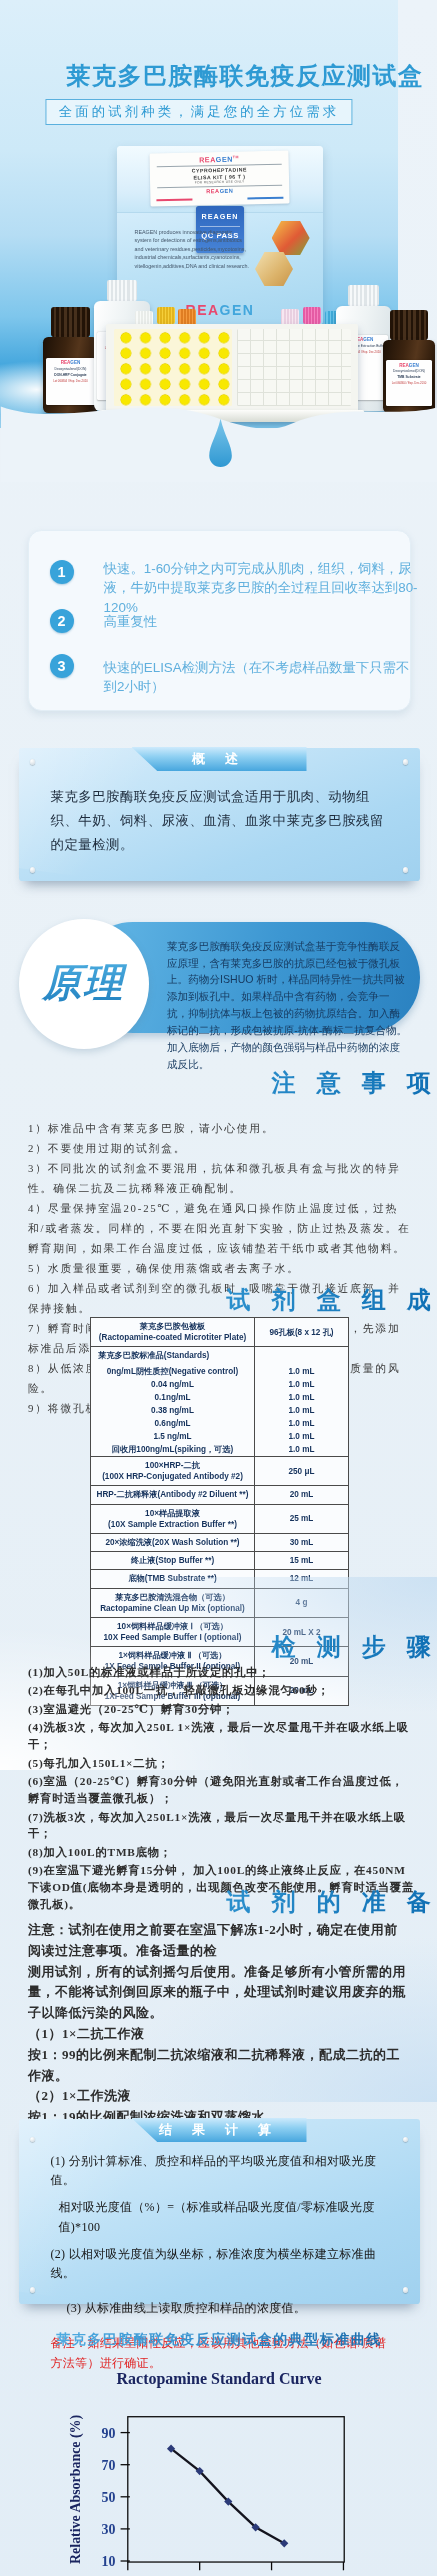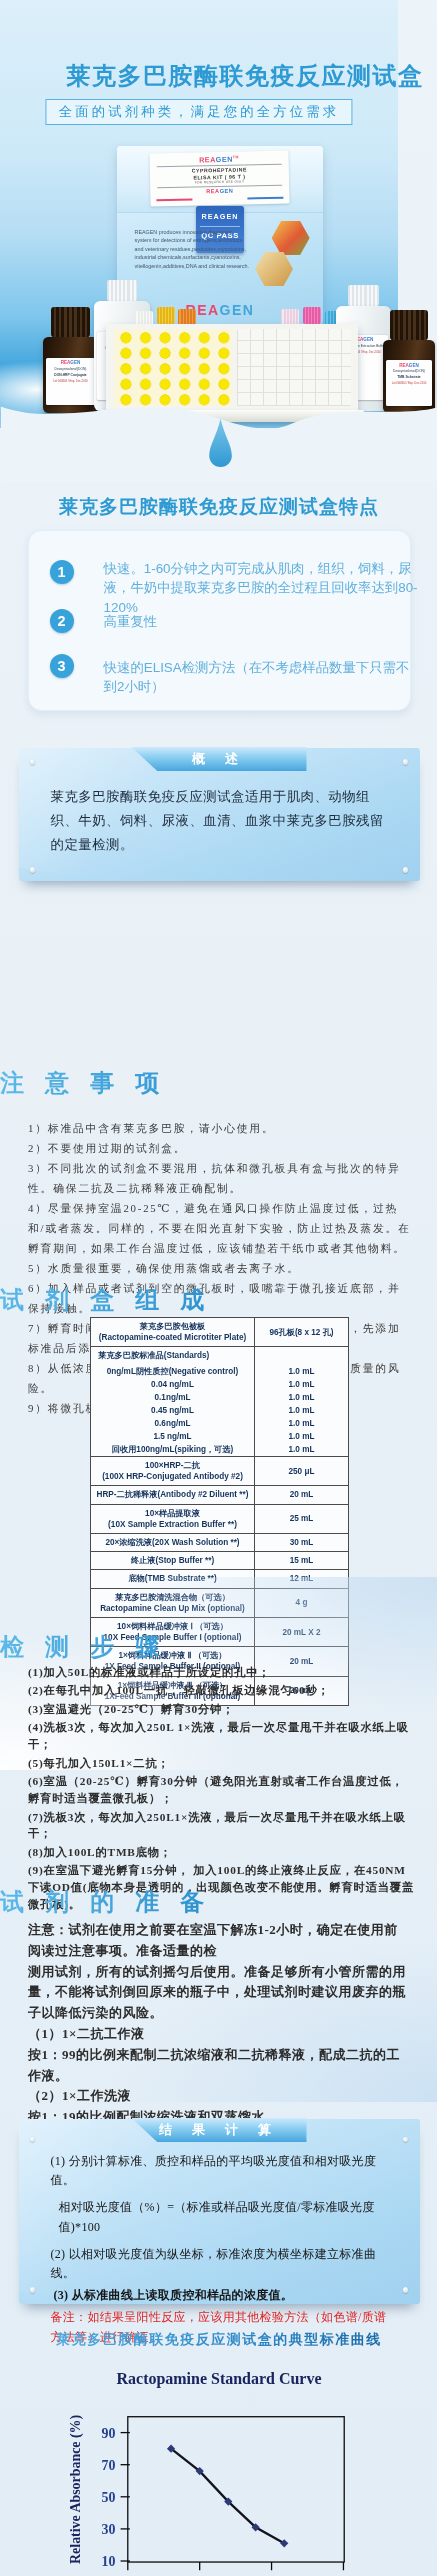--- a/index.html
+++ b/index.html
@@ -74,21 +74,21 @@
         background-image:radial-gradient(circle at 50% 50%,#f8e800 0 4.6px,#e3cf00 5.2px,rgba(0,0,0,0) 5.7px);
         background-size:19.6px 15.5px;background-position:2.1px 1px;border-radius:1.5px;}
   .wells-w{position:absolute;left:131px;top:5.2px;width:114px;height:77px;background:#f7f8f3;border-radius:1.5px;
         background-image:repeating-linear-gradient(90deg,#dfe2da 0 1px,rgba(0,0,0,0) 1px 13px),
                          repeating-linear-gradient(0deg,#dfe2da 0 1px,rgba(0,0,0,0) 1px 13px);}
   .plate-lip{position:absolute;left:101px;top:267px;width:263px;height:12.4px;border-radius:1.5px;
         background:linear-gradient(180deg,#fdfdfb,#d7dbd3);box-shadow:0 3.1px 5.2px rgba(60,90,120,.3);}
   
   .wave-svg{position:absolute;top:387px;left:0;}
   
-  .sec-h{position:absolute;width:100%;text-align:left;font-weight:800;font-size:24px;letter-spacing:7.2px;
+  .sec-h{position:absolute;width:100%;text-align:right;font-weight:800;font-size:24px;letter-spacing:7.2px;
         background:linear-gradient(90deg,#5cb9e9 0%,#2f94d0 45%,#0f6fb4 100%);
         -webkit-background-clip:text;background-clip:text;color:transparent;}
   .feat-h{position:absolute;top:494px;width:100%;text-align:center;font-size:19px;font-weight:800;
         letter-spacing:1px;color:#2e9ad2;}
   
   .feat-card{position:absolute;top:530px;left:28px;width:381px;height:179px;background:#f4f9fd;
         border:0.5px solid #e3eef6;border-radius:13.4px;box-shadow:0 3.1px 7.2px rgba(130,160,185,.18);}
   .feat-item{position:absolute;left:20.6px;}
   .feat-num{width:24px;height:24px;border-radius:50%;background:#38a3da;color:#fff;text-align:center;
         line-height:24px;font-size:14.4px;font-weight:700;box-shadow:0 1px 2.1px rgba(40,120,170,.35);}
@@ -291,21 +291,20 @@
     <path d="M0,38 C120,82 270,8 415,58 C470,77 520,92 565,72 C665,28 765,62 850,40 L850,185 L0,185 Z" fill="#ecf3f9"></path>
     <path d="M428,62 C420,96 406,114 406,134 a22,22 0 0 0 44,0 C450,114 436,96 428,62 Z" fill="url(#dropg)"></path>
     <defs>
       <linearGradient id="dropg" x1="0" y1="0" x2="0" y2="1">
         <stop offset="0" stop-color="#7cc6ea"></stop>
           <stop offset="1" stop-color="#2f98d2"></stop>
       </linearGradient>
     </defs>
   </svg>
 
-  <div class="feat-h">莱克多巴胺酶联免疫反应测试盒特点</div>
   <div class="feat-card">
     <div class="feat-item" style="top:29px;">
       <div class="feat-num">1</div>
       <div class="feat-txt">快速。1-60分钟之内可完成从肌肉，组织，饲料，尿液，牛奶中提取莱克多巴胺的全过程且回收率达到80-120%</div>
     </div>
     <div class="feat-item" style="top:78px;">
       <div class="feat-num">2</div>
       <div class="feat-txt" style="top:3.1px;">高重复性</div>
     </div>
     <div class="feat-item" style="top:123px;">
@@ -317,20 +316,27 @@
   <div class="gcard" style="top:748px;height:133px;">
     <div class="sheen"></div>
     <div class="tab">概 述</div>
     <div class="screw" style="left:11.3px;top:11.3px;"></div>
     <div class="screw" style="right:11.3px;top:11.3px;"></div>
     <div class="screw" style="left:11.3px;bottom:8.2px;"></div>
     <div class="screw" style="right:11.3px;bottom:8.2px;"></div>
     <div class="gtext" style="top:37px;">莱克多巴胺酶联免疫反应测试盒适用于肌肉、动物组织、牛奶、饲料、尿液、血清、血浆中莱克多巴胺残留的定量检测。</div>
   </div>
 
+  <div class="principle">
+    <div class="pr-pill"></div>
+    <div class="pr-text">莱克多巴胺酶联免疫反应测试盒基于竞争性酶联反应原理，含有莱克多巴胺的抗原已经包被于微孔板上。药物分ISHUO 析时，样品同特异性一抗共同被添加到板孔中。如果样品中含有药物，会竞争一抗，抑制抗体与板上包被的药物抗原结合。加入酶标记的二抗，形成包被抗原-抗体-酶标二抗复合物。加入底物后，产物的颜色强弱与样品中药物的浓度成反比。</div>
+    <div class="pr-circle">
+      <div class="pr-word">原理</div>
+    </div>
+  </div>
 
   <div class="sec-h" style="top:1067px;">注 意 事 项</div>
   <div class="notes serif">
     <p>1）标准品中含有莱克多巴胺，请小心使用。</p>
     <p>2）不要使用过期的试剂盒。</p>
     <p>3）不同批次的试剂盒不要混用，抗体和微孔板具有盒与批次的特异性。确保二抗及二抗稀释液正确配制。</p>
     <p>4）尽量保持室温20-25℃，避免在通风口操作防止温度过低，过热和/或者蒸发。同样的，不要在阳光直射下实验，防止过热及蒸发。在孵育期间，如果工作台温度过低，应该铺垫若干纸巾或者其他物料。</p>
     <p>5）水质量很重要，确保使用蒸馏或者去离子水。</p>
     <p>6）加入样品或者试剂到空的微孔板时，吸嘴靠于微孔接近底部，并保持接触。</p>
     <p>7）孵育时间的计算越规范越好，保持添加标准品的一致性，先添加标准品后添加样品。</p>
@@ -362,21 +368,21 @@
         </tr>
     <tr class="sub">
           <td>0.04 ng/mL</td>
           <td>1.0 mL</td>
         </tr>
     <tr class="sub">
           <td>0.1ng/mL</td>
           <td>1.0 mL</td>
         </tr>
     <tr class="sub">
-          <td>0.45 ng/mL</td>
+          <td>0.38 ng/mL</td>
           <td>1.0 mL</td>
         </tr>
     <tr class="sub">
           <td>0.6ng/mL</td>
           <td>1.0 mL</td>
         </tr>
     <tr class="sub">
           <td>1.5 ng/mL</td>
           <td>1.0 mL</td>
         </tr>
@@ -477,21 +483,21 @@
     <div class="sheen"></div>
     <div class="tab">结 果 计 算</div>
     <div class="screw" style="left:11.3px;top:17.5px;"></div>
     <div class="screw" style="right:11.3px;top:17.5px;"></div>
     <div class="screw" style="left:11.3px;bottom:11.3px;"></div>
     <div class="screw" style="right:11.3px;bottom:11.3px;"></div>
     <div class="gtext serif" style="top:33px;font-size:12px;line-height:1.6;letter-spacing:0.3px;color:#161616;">
       <p style="margin:0;">(1) 分别计算标准、质控和样品的平均吸光度值和相对吸光度值。</p>
       <p style="margin:8px;">相对吸光度值（%）=（标准或样品吸光度值/零标准吸光度值)*100</p>
       <p style="margin:0;">(2) 以相对吸光度值为纵坐标，标准浓度为横坐标建立标准曲线。</p>
-      <p style="margin:3px;font-weight:bold;">(3) 从标准曲线上读取质控和样品的浓度值。</p>
+      <p style="margin:16px;">(3) 从标准曲线上读取质控和样品的浓度值。</p>
       <p style="margin:0;" class="red">备注：如结果呈阳性反应，应该用其他检验方法（如色谱/质谱方法等）进行确证。</p>
     </div>
   </div>
 
   <div class="curve-h">莱克多巴胺酶联免疫反应测试盒的典型标准曲线</div>
   <svg id="curve-svg" class="curve-svg" width="438" height="269" viewBox="0 0 850 522">
     <text class="ct" x="425" y="48" text-anchor="middle">Ractopamine Standard Curve</text>
     <rect x="248" y="112" width="420" height="282" fill="none" stroke="#0a0a0a" stroke-width="2.5"></rect>
     <text class="cyl" transform="translate(156,253) rotate(-90)" text-anchor="middle">Relative Absorbance (%)</text>
     <text class="cxl" x="435" y="502" text-anchor="middle">Standard ng/mL (LN)</text>

